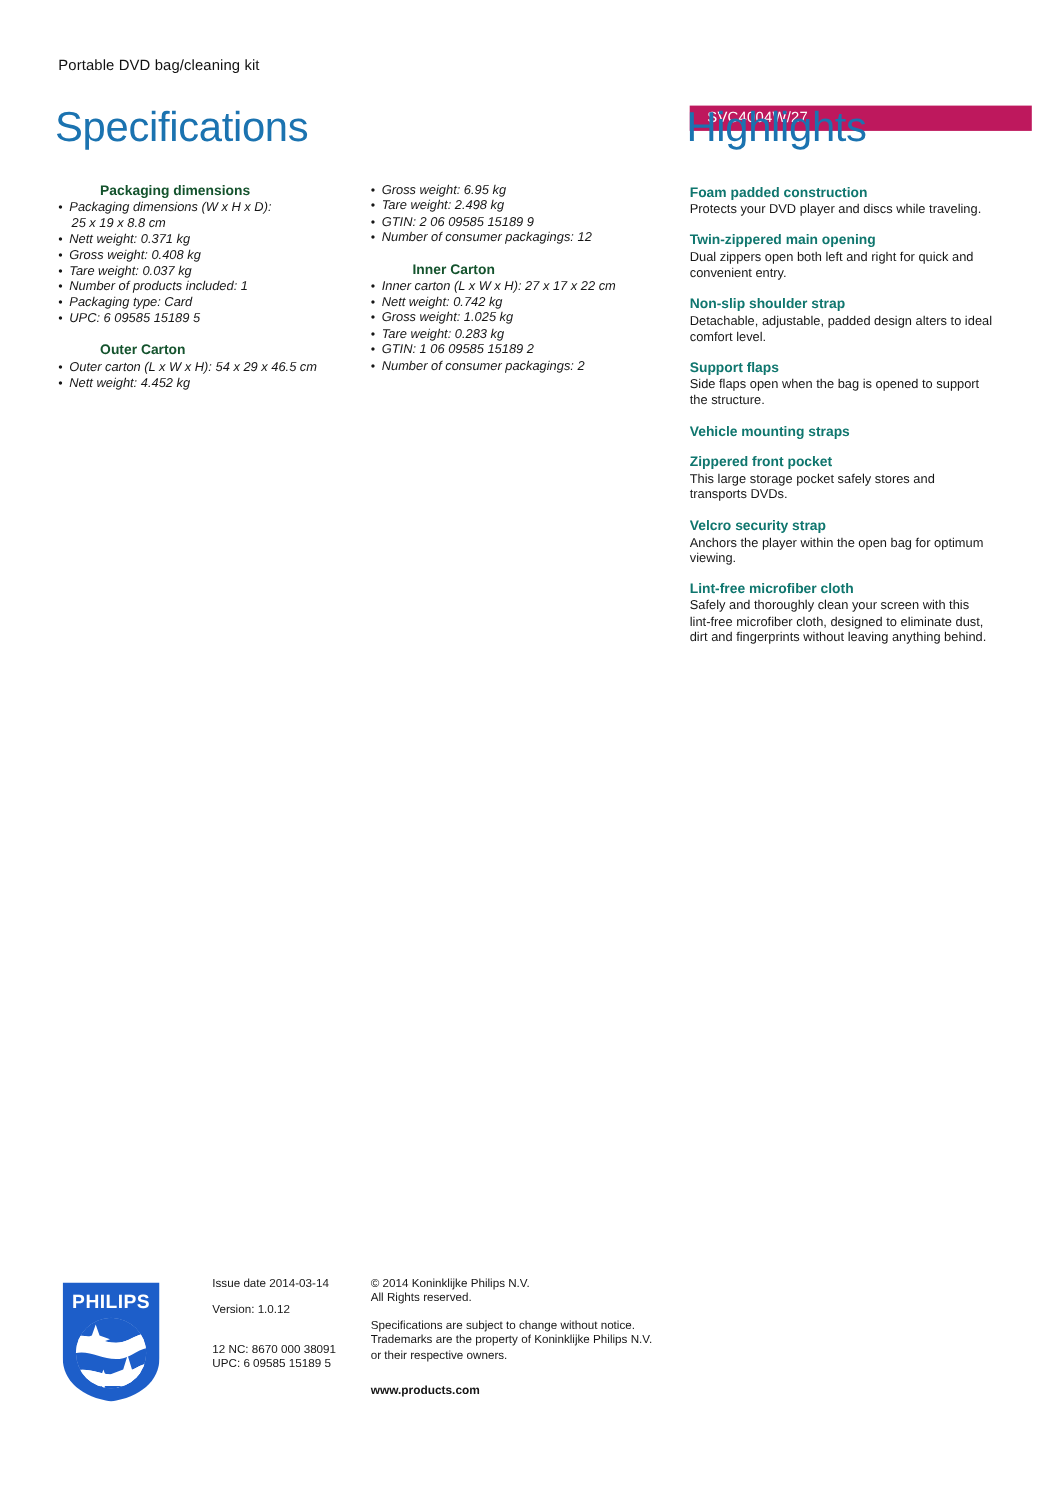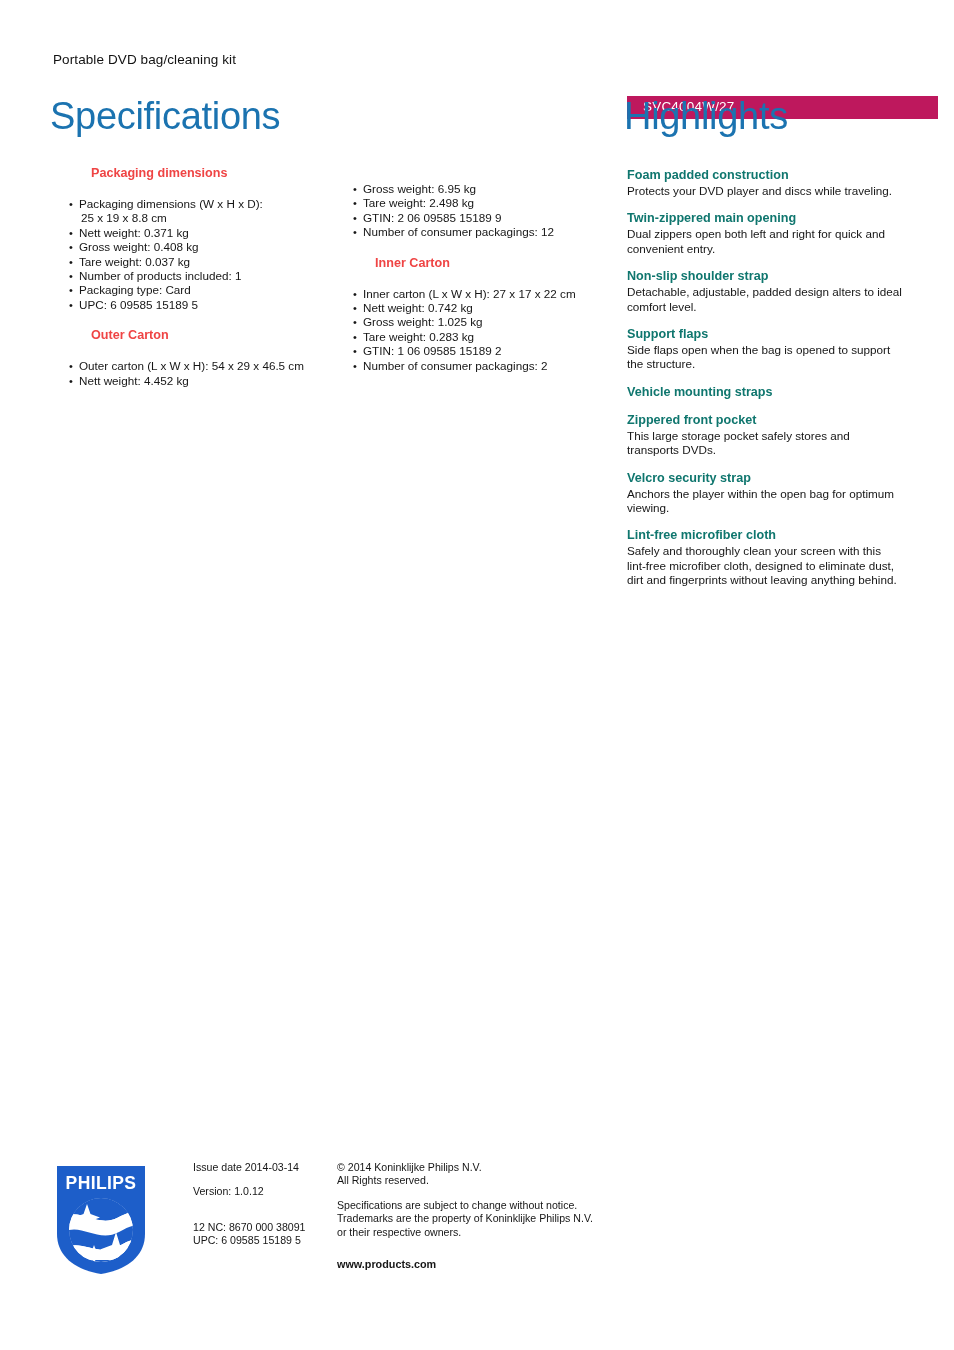--- a/index.html
+++ b/index.html
@@ -71,31 +71,32 @@
   .col-spec-2 { left: 337px; width: 272px; }
   .col-highlights { left: 627px; width: 276px; top: 168px; }
 
   
   .spec-group { margin-bottom: 14px; }
   .spec-group:last-child { margin-bottom: 0; }
 
   .spec-heading {
     font-size: 12.6px;
     font-weight: bold;
-    color: #ef4444;
+    color: #14532d;
     margin: 0 0 1px 0;
     letter-spacing: 0px;
     line-height: 15px;
     padding-left: 38px;
   }
 
   .spec-list {
     list-style: none;
-    margin: 16px;
+    margin: 0;
     padding: 0;
+    font-style: italic;
   }
   .spec-list li {
     position: relative;
     padding-left: 10px;
     font-size: 11.7px;
     line-height: 14.4px;
     color: #161616;
   }
   .spec-list li::before {
     content: "\2022";

